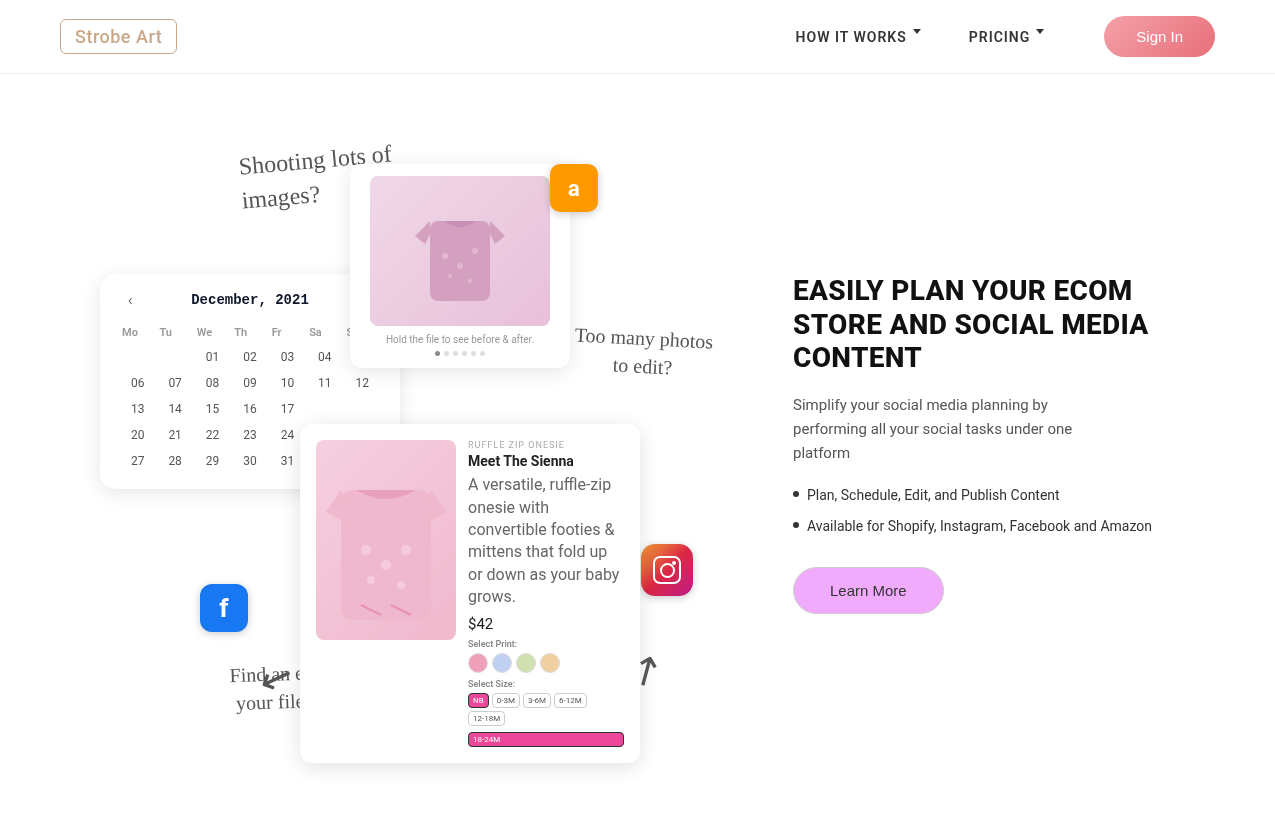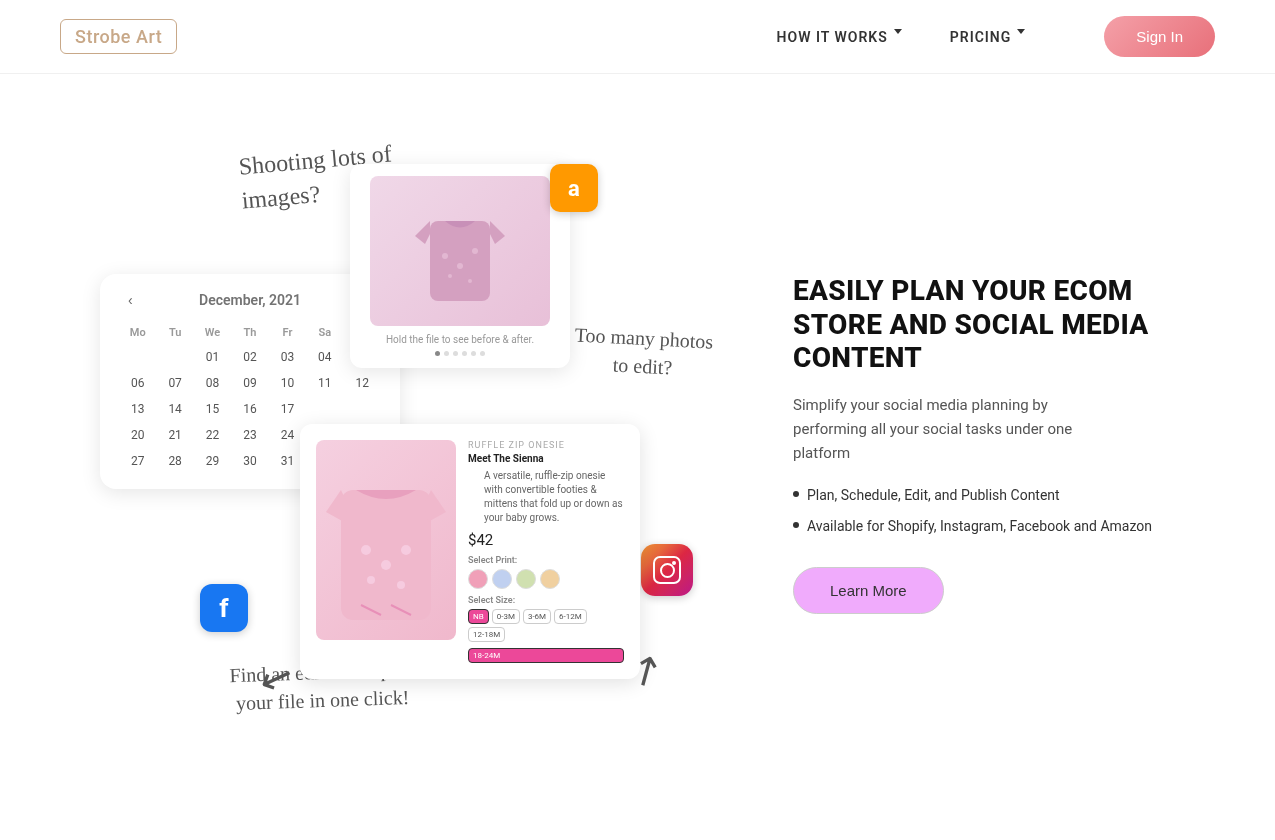--- a/index.html
+++ b/index.html
@@ -10,21 +10,20 @@
       min-height: 840px;
       overflow-x: hidden;
     }
 
     
     nav {
       display: flex;
       align-items: center;
       padding: 16px 60px;
       border-bottom: 1px solid #f0f0f0;
-      gap: 19px;
     }
     .logo-box {
       border: 1.5px solid #c8a888;
       border-radius: 6px;
       padding: 6px 14px;
       color: #c8a888;
       font-size: 18px;
       font-weight: 500;
       letter-spacing: 0.5px;
       margin-right: auto;
@@ -127,29 +126,30 @@
       background: none;
       border: none;
       font-size: 14px;
       cursor: pointer;
       color: #666;
       padding: 2px 8px;
     }
     .cal-month {
       font-weight: 600;
       font-size: 14px;
-      color: #737373;
+      color: #0f172a;
+      font-family: Liberation Mono, monospace;
     }
     .cal-grid {
       display: grid;
       grid-template-columns: repeat(7, 1fr);
       gap: 2px;
     }
     .cal-day-header {
-      text-align: center;
+      text-align: left;
       font-size: 11px;
       font-weight: 600;
       color: #999;
       padding: 4px 2px;
     }
     .cal-day {
       text-align: center;
       font-size: 12px;
       color: #555;
       padding: 5px 2px;
@@ -305,32 +305,31 @@
       flex: 1;
     }
     .listing-brand {
       font-size: 9px;
       color: #aaa;
       letter-spacing: 1px;
       text-transform: uppercase;
       margin-bottom: 2px;
     }
     .listing-title {
-      font-size: 10px;
+      font-size: 14px;
       font-weight: 700;
       color: #222;
       margin-bottom: 4px;
       line-height: 1.3;
     }
     .listing-desc {
-      font-size: 10px;
+      font-size: 16px;
       color: #666;
       line-height: 1.4;
       margin-bottom: 6px;
-      margin-left: 16px;
     }
     .listing-price {
       font-size: 15px;
       font-weight: 400;
       color: #222;
       margin-bottom: 6px;
     }
     .listing-label {
       font-size: 9px;
       color: #888;

